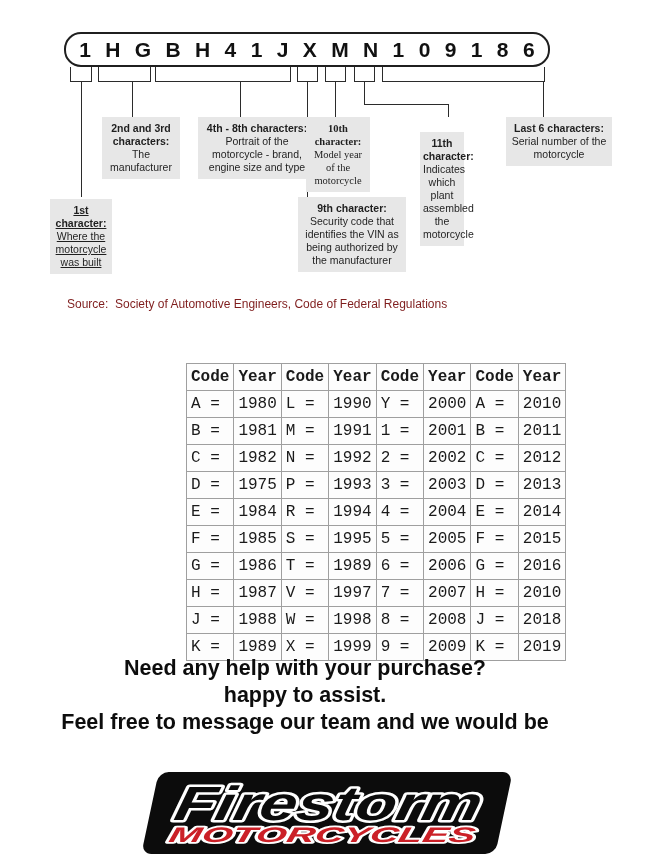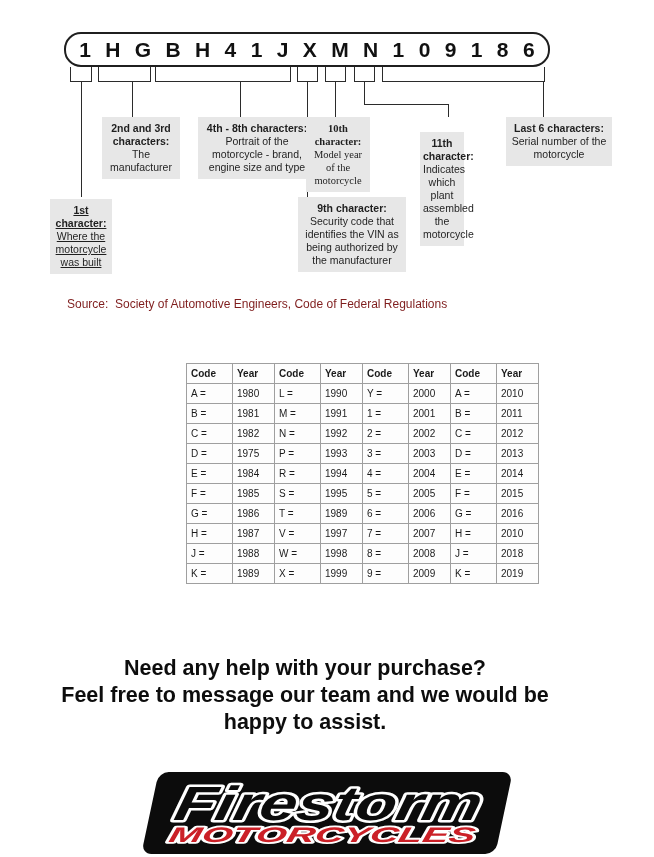--- a/index.html
+++ b/index.html
@@ -30,21 +30,21 @@
     padding:5px 3px;box-sizing:border-box;
   }
   .anno .box-title{font-weight:bold;}
   
   .source-note{
     position:absolute;left:55px;top:297px;font-size:12px;color:#7f1d1d;white-space:pre;margin-left:12px;
   }
   
   .year-table{
     position:absolute;left:186px;top:363px;border-collapse:collapse;table-layout:fixed;
-    font-size:10px;color:#1a1a1a;background:#fdfdfd;
+    font-size:16px;color:#1a1a1a;background:#fdfdfd;font-family:Liberation Mono, monospace;
   }
   .year-table th,.year-table td{
     border:1px solid #9f9f9f;padding:4px 4px;text-align:left;white-space:nowrap;
     overflow:hidden;
   }
   .year-table th{font-weight:bold;}
   .col-code{width:37px;}
   .col-year{width:33px;}
   
   .help-block{
@@ -256,22 +256,22 @@
           <td class="col-code">9 =</td>
           <td class="col-year">2009</td>
           <td class="col-code">K =</td>
           <td class="col-year">2019</td>
         </tr>
       </tbody>
   </table>
 
   <div class="help-block">
     <div>Need any help with your purchase?</div>
+    <div>happy to assist.</div>
     <div>Feel free to message our team and we would be</div>
-    <div>happy to assist.</div>
   </div>
 
   <div class="logo-wrap">
     <div class="logo-plate">
       <svg width="322" height="72" viewBox="0 0 322 72">
         <text class="logo-brand" x="8" y="44" font-size="48" textLength="306" lengthAdjust="spacingAndGlyphs" fill="#0c0c0c">Firestorm</text>
         <text class="logo-sub" x="8" y="66" font-size="21" textLength="306" lengthAdjust="spacingAndGlyphs" fill="#cb2027">MOTORCYCLES</text>
       </svg>
     </div>
   </div>

